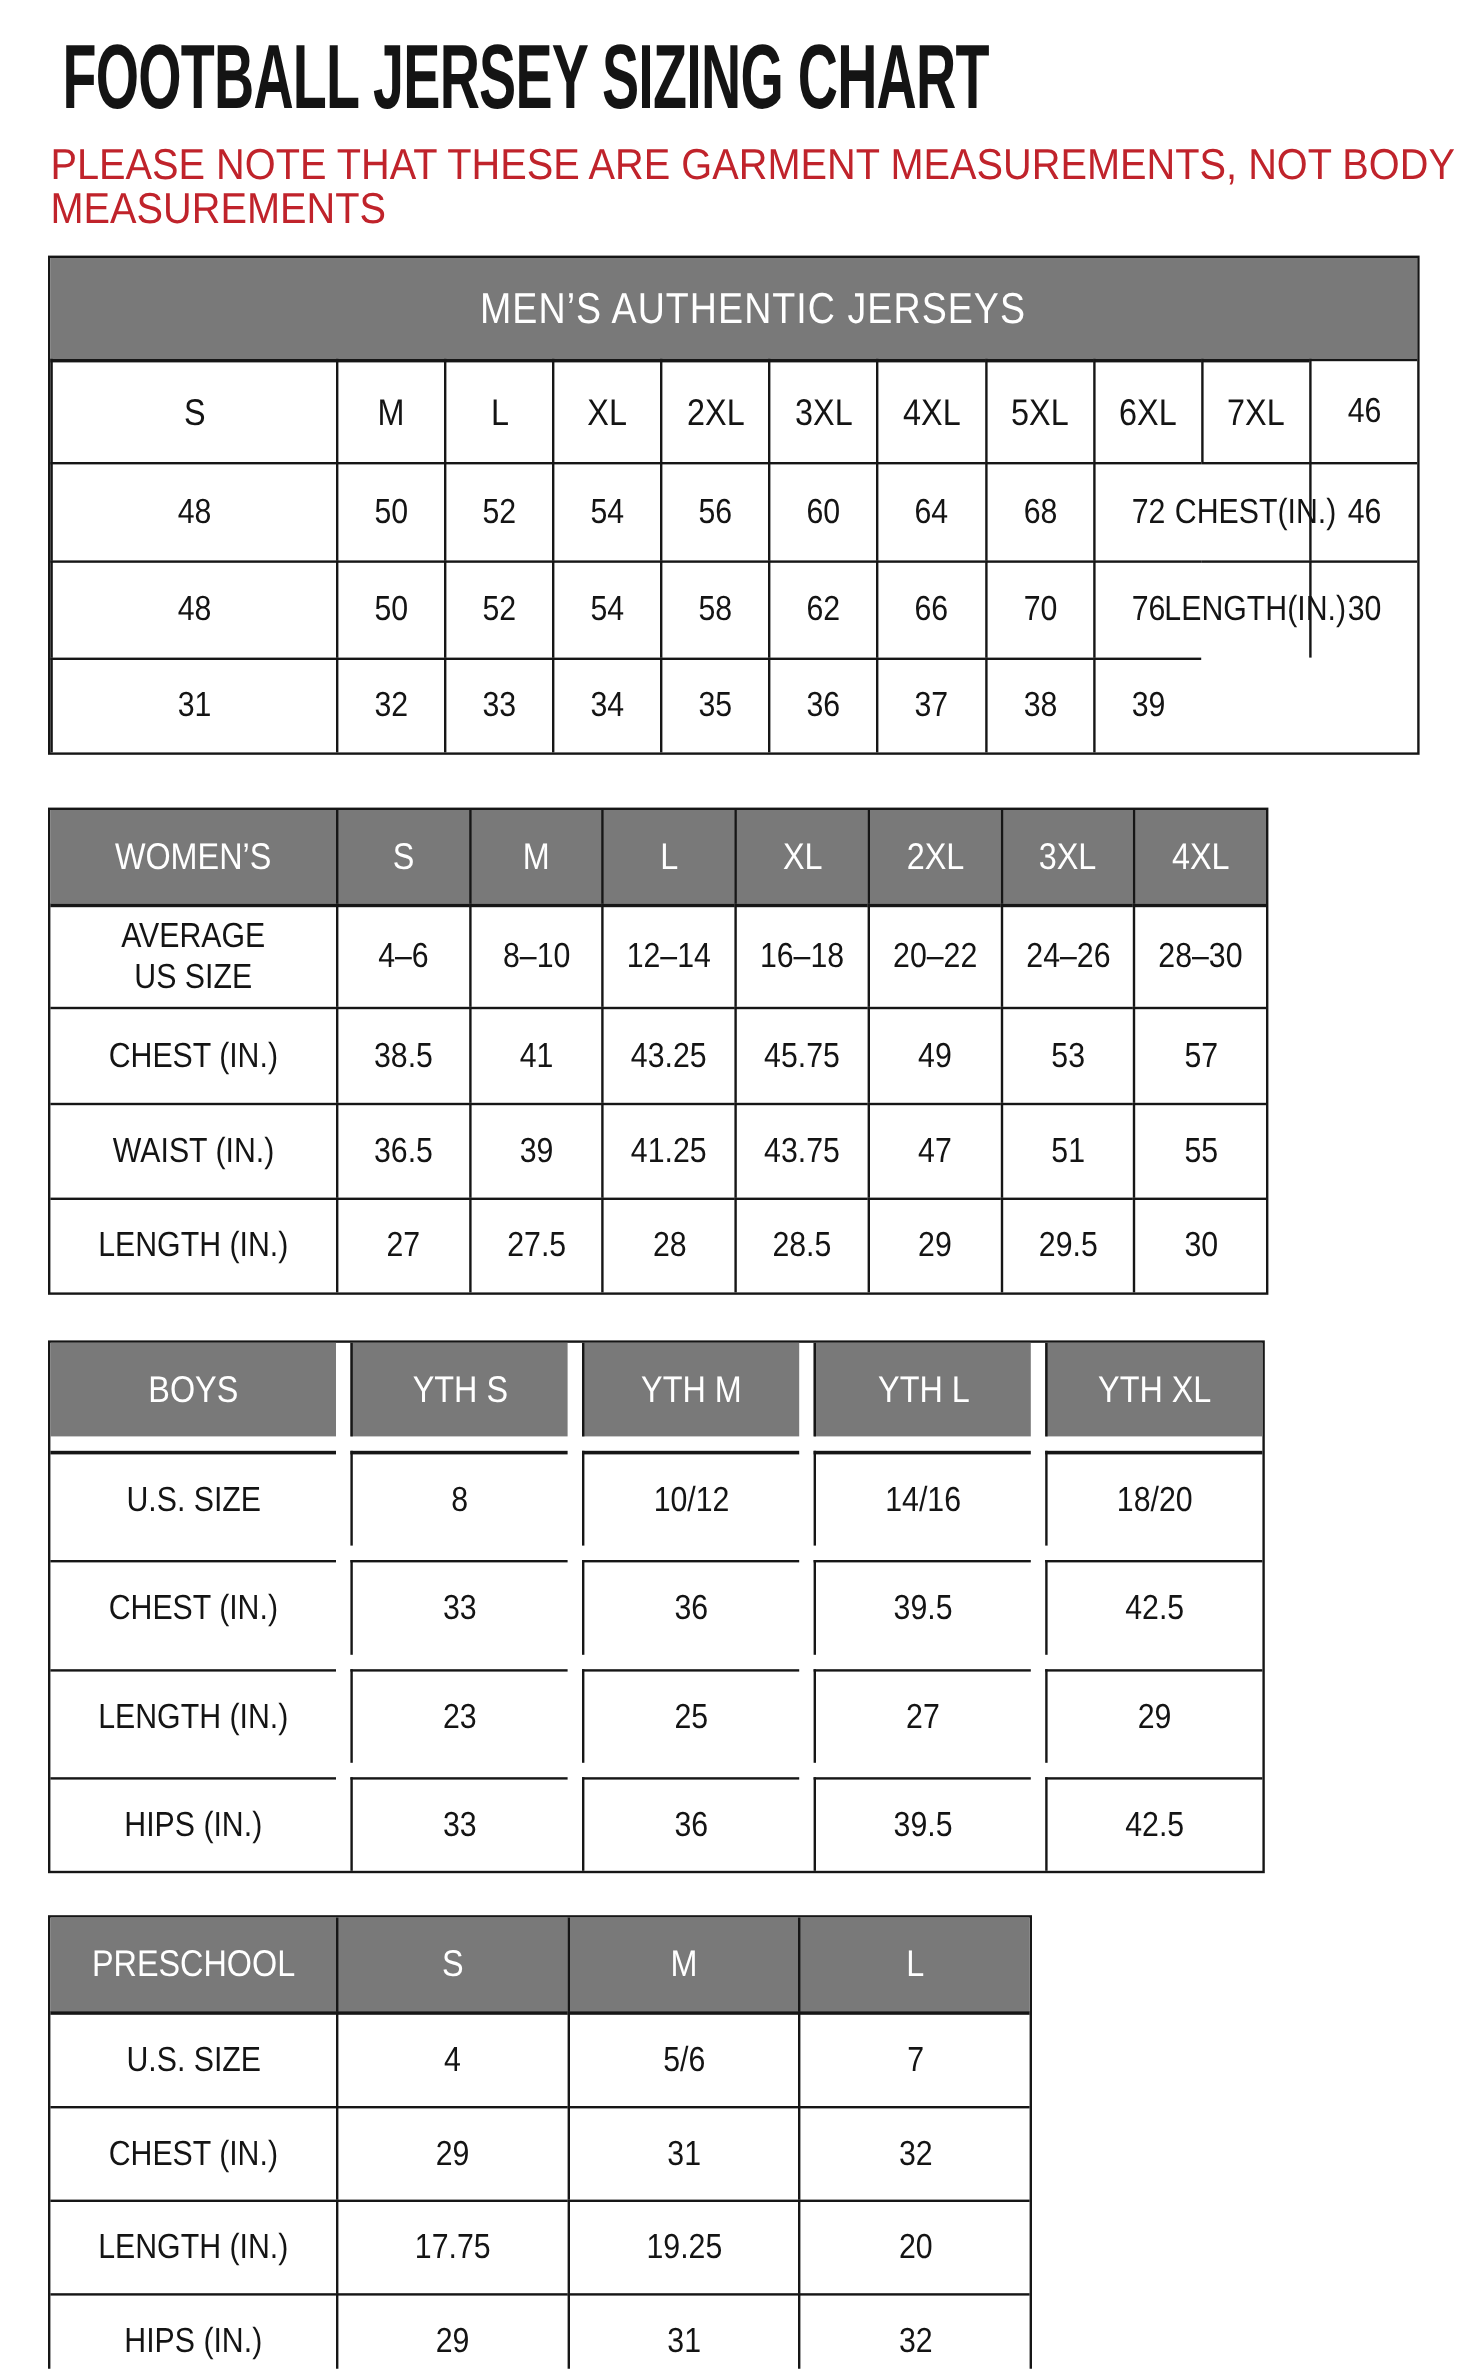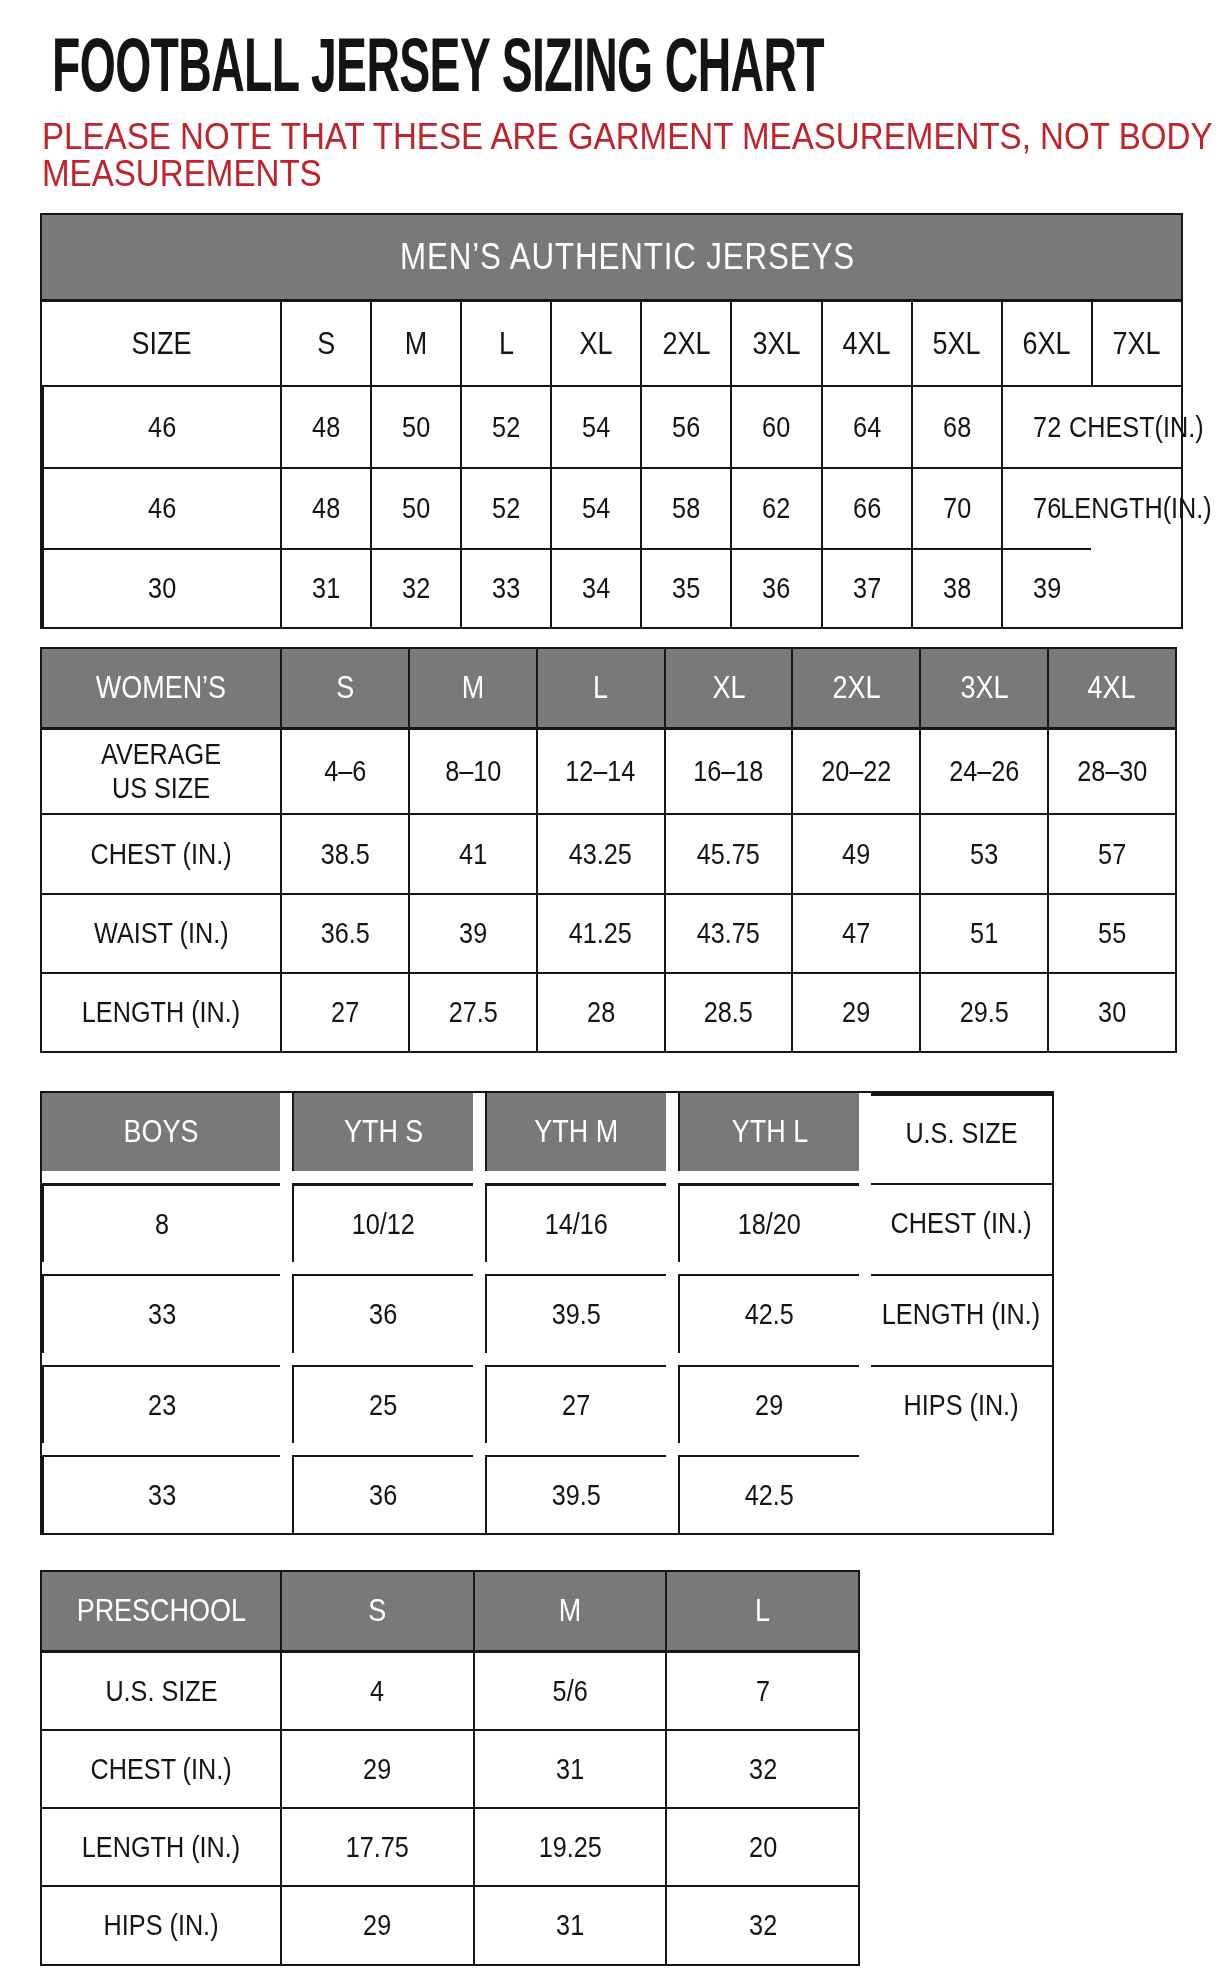--- a/index.html
+++ b/index.html
@@ -32,21 +32,21 @@
   .cx-footer{display:inline-block;transform:scaleX(0.84);transform-origin:0 50%;white-space:nowrap;}
 
   
   .grid{
     display:grid;
     border:2px solid var(--line);
     box-sizing:border-box;
     background:#fff;
   }
   .tbl-mens     {width:1143px;margin-top:21px;grid-template-columns:238px repeat(10,1fr);grid-template-rows:84px 86px 82px 81px 79px;}
-  .tbl-womens   {width:1137px;margin-top:18px;grid-template-columns:238px repeat(7,1fr); grid-template-rows:78px 86px 80px 79px 79px;}
+  .tbl-womens   {width:1017px;margin-top:44px;grid-template-columns:238px repeat(7,1fr); grid-template-rows:78px 86px 80px 79px 79px;}
   .tbl-boys     {width:1014px;margin-top:38px;grid-template-columns:238px repeat(4,1fr); grid-template-rows:78px 79px 79px 78px 78px;gap:12px;}
   .tbl-preschool{width:820px; margin-top:35px;grid-template-columns:238px repeat(3,1fr); grid-template-rows:78px 79px 78px 78px 79px;}
 
   .cell{
     display:flex;align-items:center;justify-content:center;
     box-sizing:border-box;min-width:0;
   }
   .banner-cell{grid-column:1 / -1;background:var(--gray);color:#fff;padding-left:32px;}
   .gray{background:var(--gray);color:#fff;}
   .bl2{border-left:2px solid var(--line);}
@@ -70,23 +70,20 @@
 
   <div class="note">
     <div class="line"><span class="cx-note">PLEASE NOTE THAT THESE ARE GARMENT MEASUREMENTS, NOT BODY</span></div>
     <div class="line"><span class="cx-note">MEASUREMENTS</span></div>
   </div>
 
   <div class="grid tbl-mens">
       <div class="cell banner-cell">
         <span class="cx t-banner">MEN’S AUTHENTIC JERSEYS</span>
       </div>
-      <div class="cell bt3">
-        <span class="cx t-head">SIZE</span>
-      </div>
       <div class="cell bt3 bl2">
         <span class="cx t-head">S</span>
       </div>
       <div class="cell bt3 bl2">
         <span class="cx t-head">M</span>
       </div>
       <div class="cell bt3 bl2">
         <span class="cx t-head">L</span>
       </div>
       <div class="cell bt3 bl2">
@@ -337,20 +334,23 @@
       </div>
       <div class="cell gray bl2">
         <span class="cx t-head">YTH S</span>
       </div>
       <div class="cell gray bl2">
         <span class="cx t-head">YTH M</span>
       </div>
       <div class="cell gray bl2">
         <span class="cx t-head">YTH L</span>
       </div>
+      <div class="cell gray bl2">
+        <span class="cx t-head">YTH XL</span>
+      </div>
       <div class="cell bt3">
         <span class="cx t-label">U.S. SIZE</span>
       </div>
       <div class="cell bt3 bl2">
         <span class="cx t-data">8</span>
       </div>
       <div class="cell bt3 bl2">
         <span class="cx t-data">10/12</span>
       </div>
       <div class="cell bt3 bl2">

